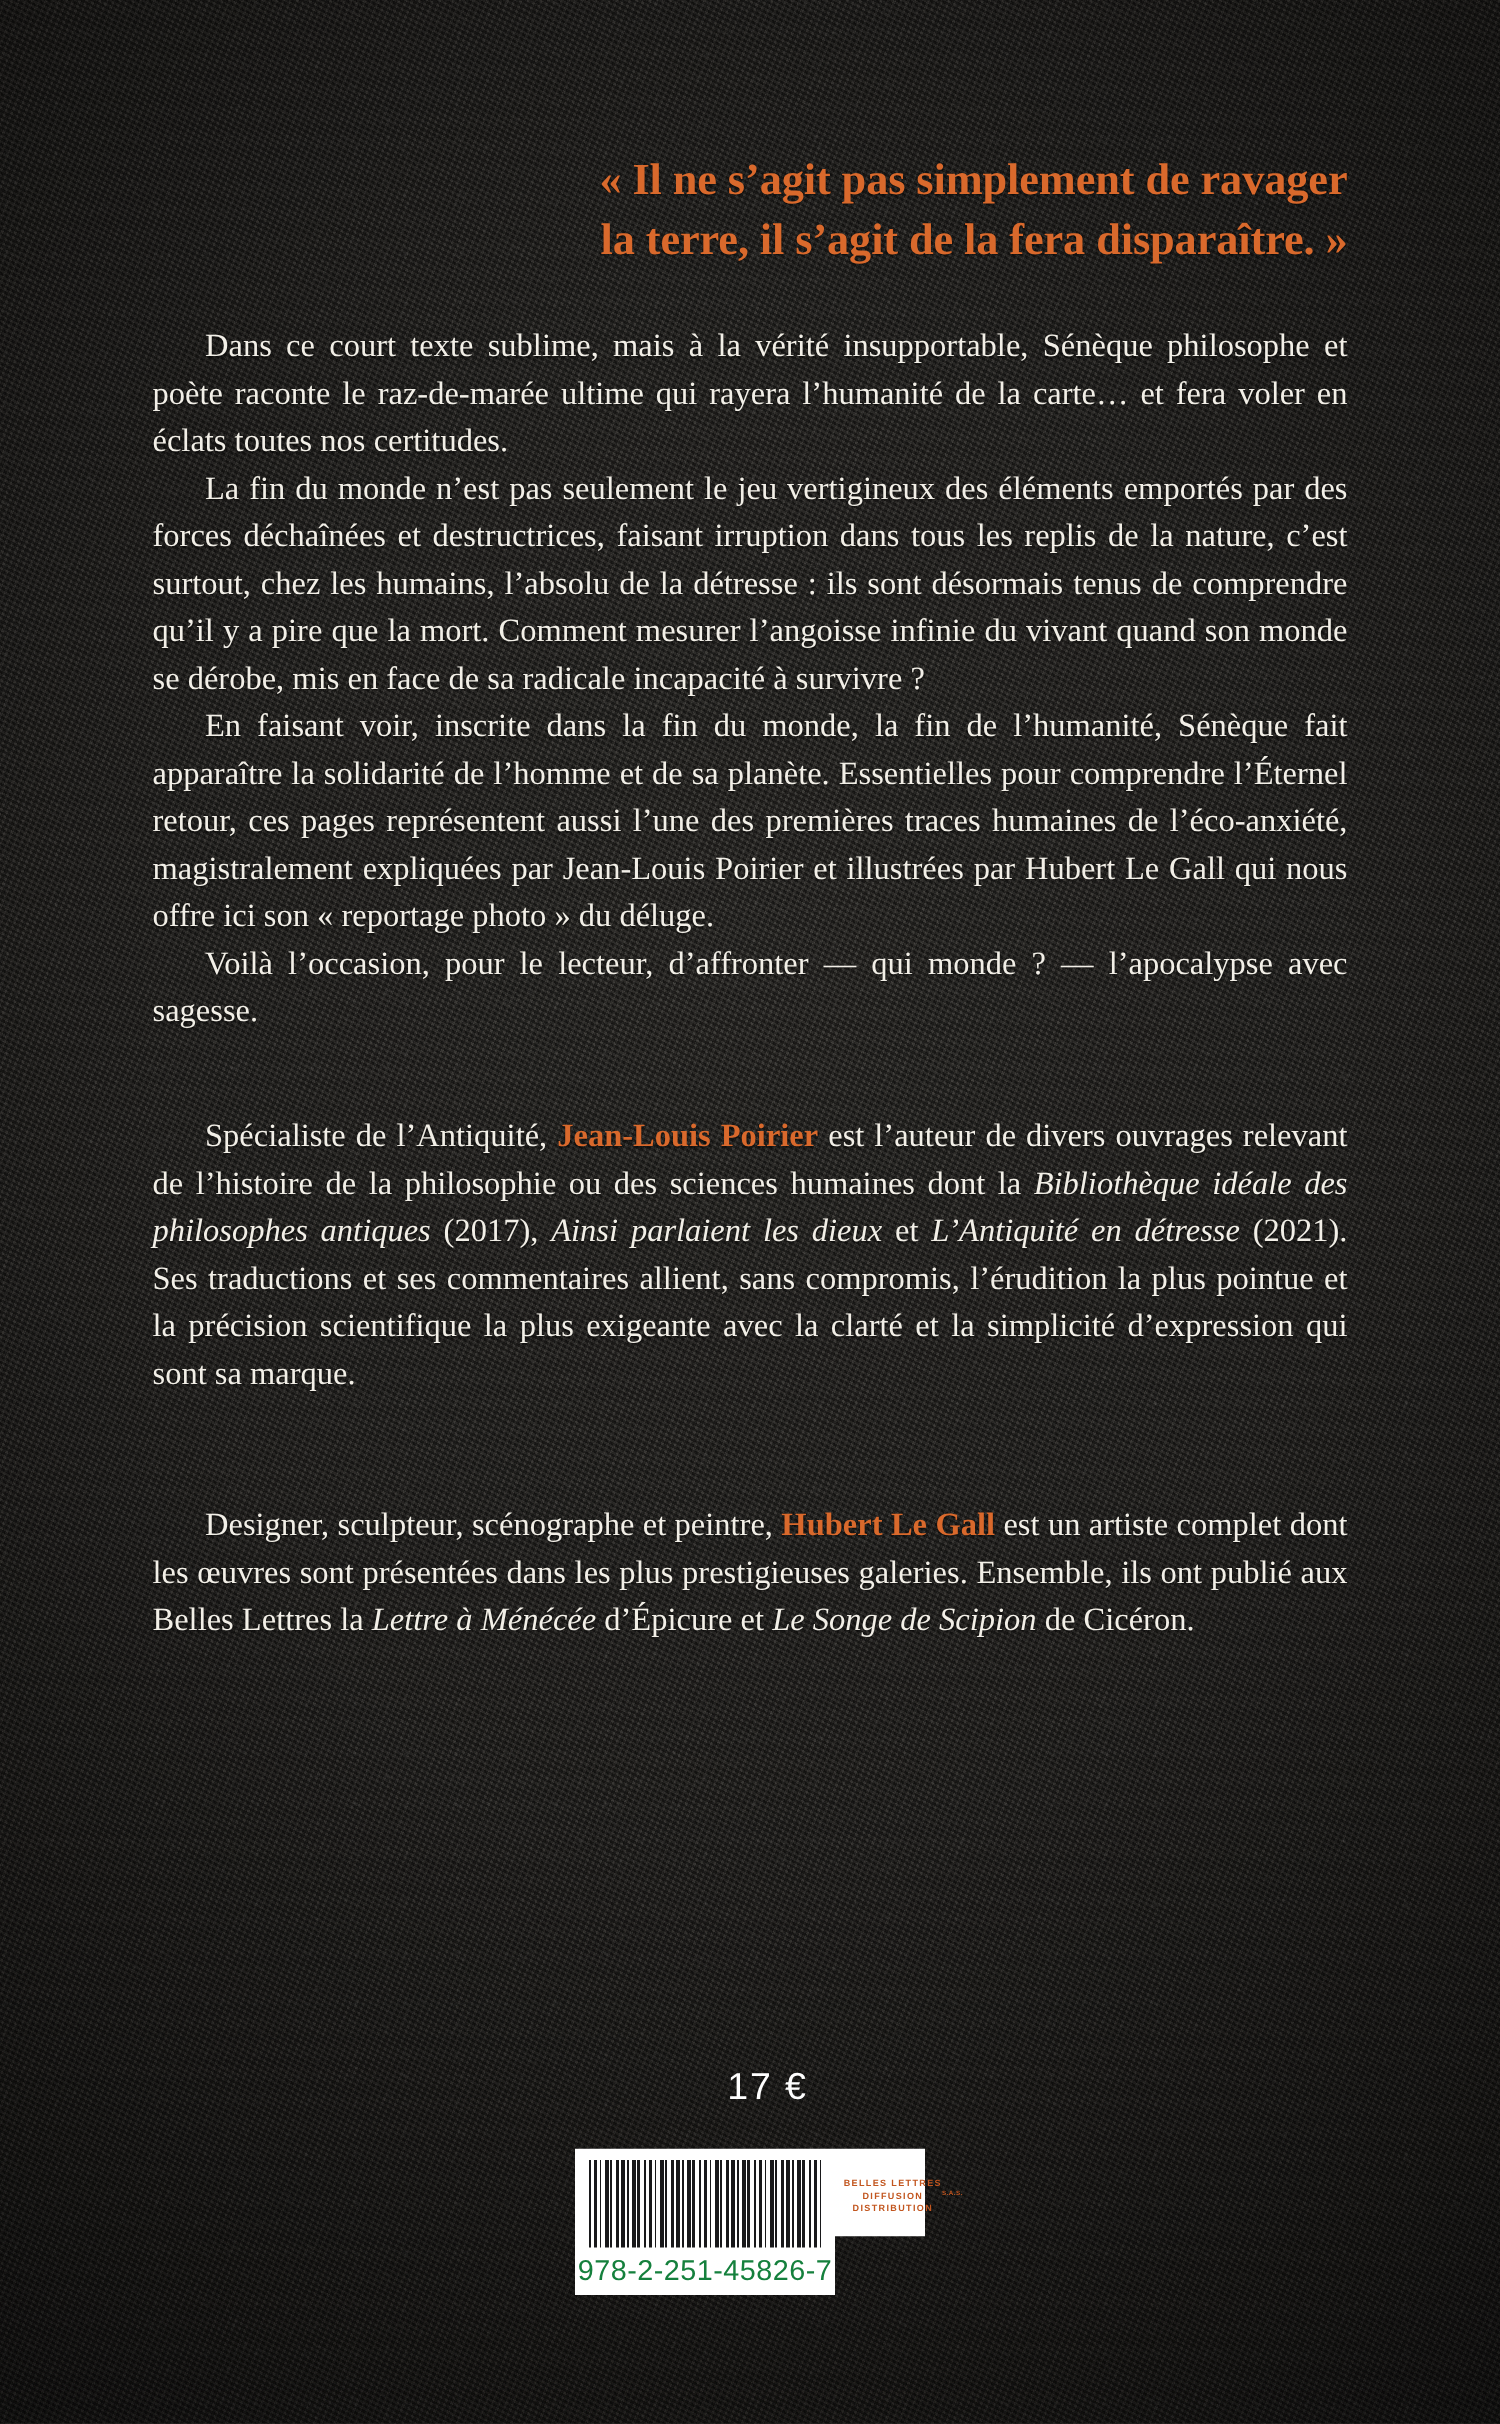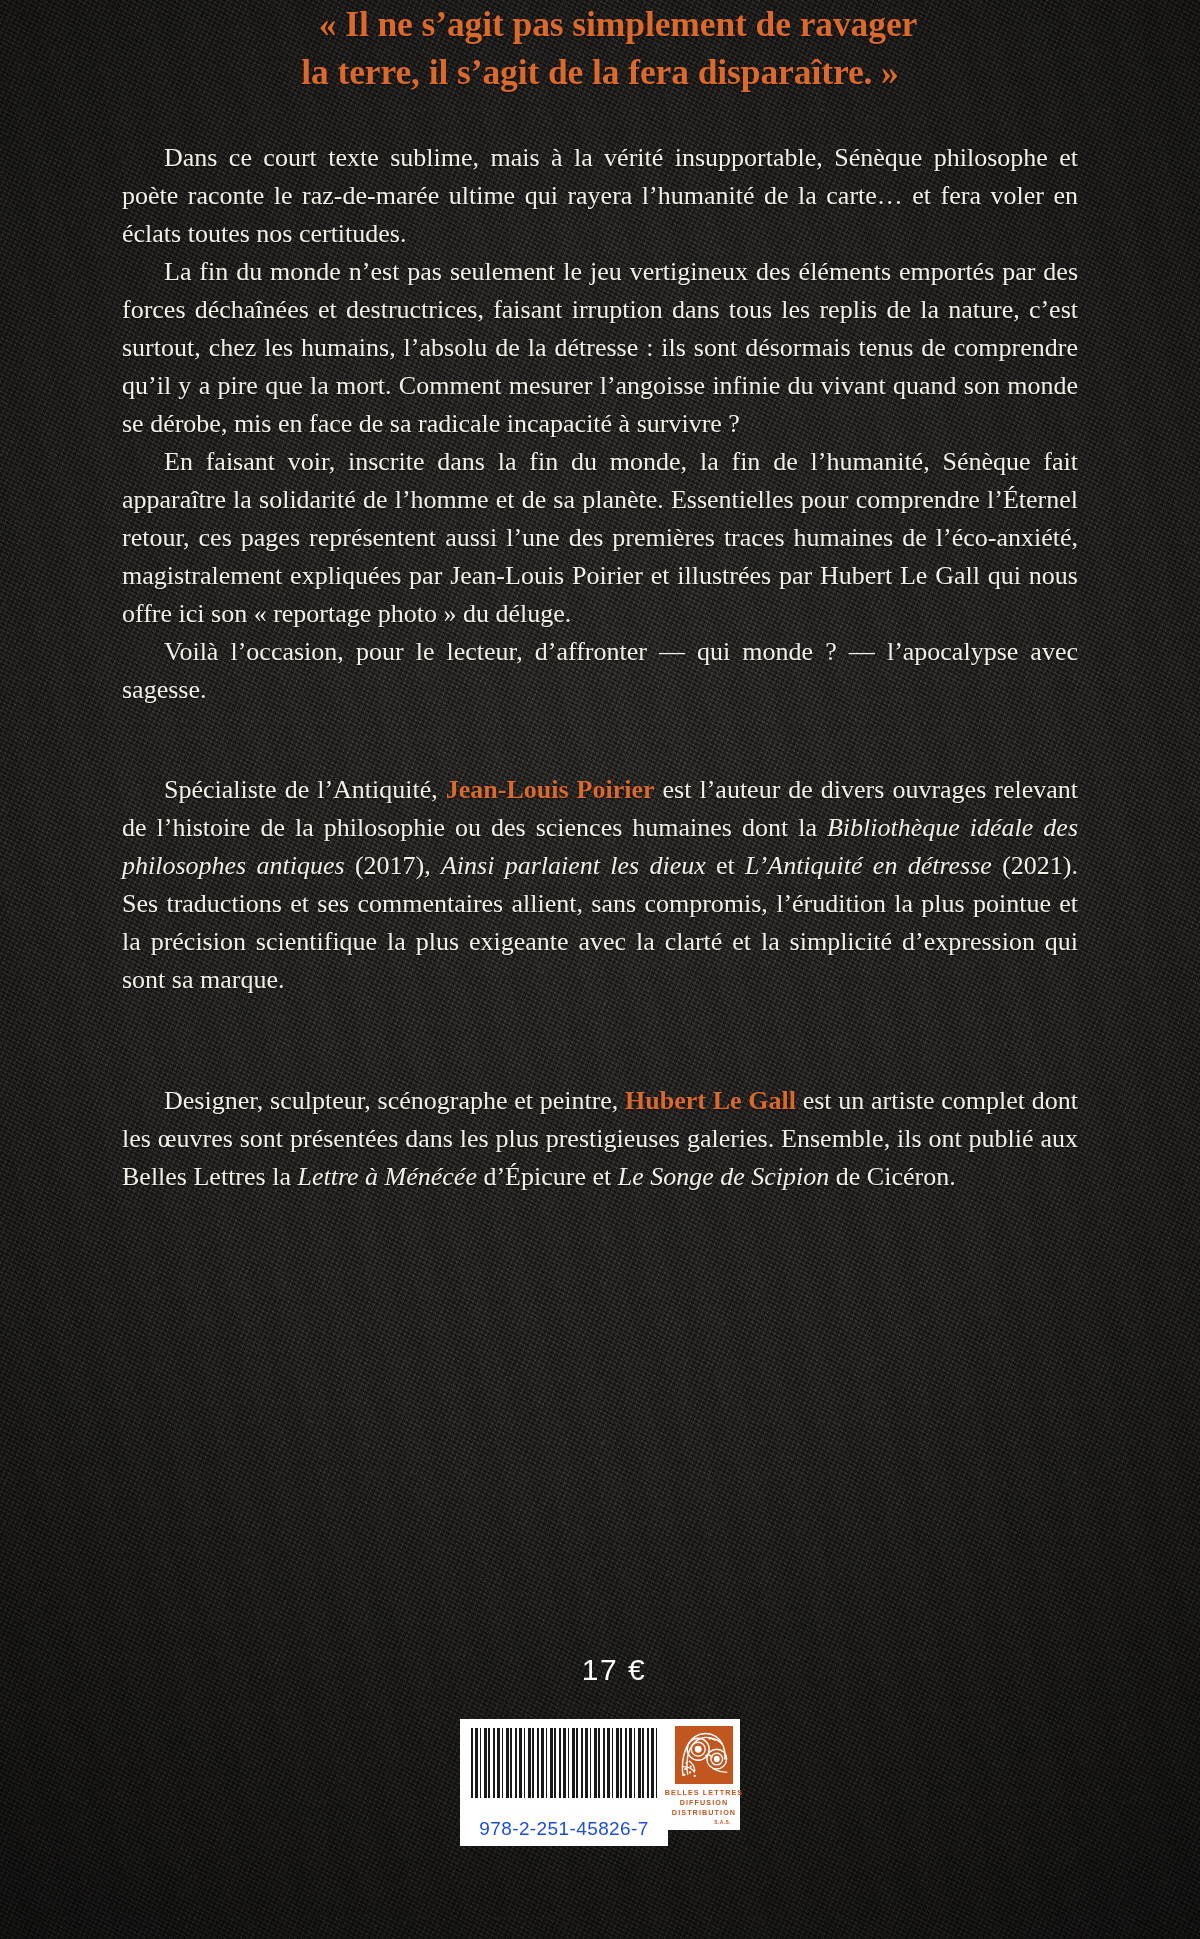--- a/index.html
+++ b/index.html
@@ -57,26 +57,27 @@
 
   .content {
     position: relative;
     z-index: 3;
     padding: 0 122px;
   }
 
   
   .quote {
     margin: 0;
+    padding-top: 119px;
     color: #d9692c;
     font-weight: bold;
     font-size: 35.5px;
     line-height: 1.36;
     letter-spacing: -0.1px;
-    text-align: center;
+    text-align: right;
     text-indent: 36px;
     text-shadow: 0 1px 2px rgba(0,0,0,0.55);
   }
 
   
   .body-block {
     color: #f2efe7;
     font-size: 26px;
     line-height: 1.462;
     text-align: justify;
@@ -150,33 +151,33 @@
       #18181a 9px, #18181a 10px,
       #ffffff 10px, #ffffff 13px,
       #18181a 13px, #18181a 16px,
       #ffffff 16px, #ffffff 17px,
       #18181a 17px, #18181a 19px,
       #ffffff 19px, #ffffff 22px
     );
   }
 
   .isbn {
-    margin-top: 20px;
-    color: #1d4ed8;
-    font-family: "Liberation Sans", "DejaVu Sans", sans-serif;
-    font-size: 19px;
+    margin-top: 5px;
+    color: #15803d;
+    font-family: "Liberation Sans", "DejaVu Sans", sans-serif;
+    font-size: 23px;
     letter-spacing: 0.4px;
     white-space: nowrap;
   }
 
   .publisher-logo {
     background: #ffffff;
     padding: 7px 7px 5px 7px;
     display: flex;
-    flex-direction: column;
+    flex-direction: row;
     align-items: center;
     width: 72px;
     box-sizing: border-box;
   }
 
   .logo-mark {
     width: 58px;
     height: 58px;
     display: block;
   }

